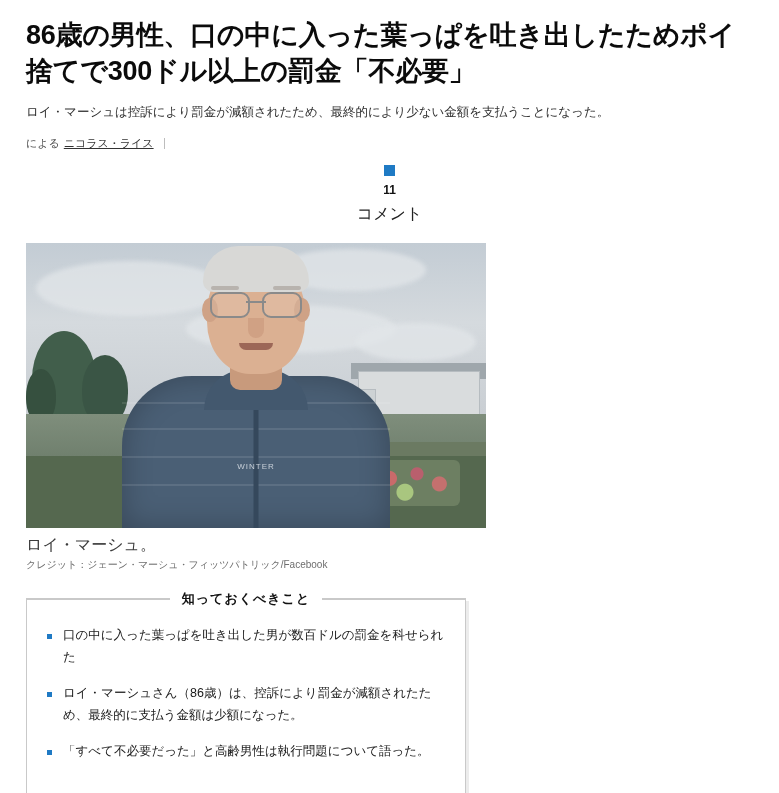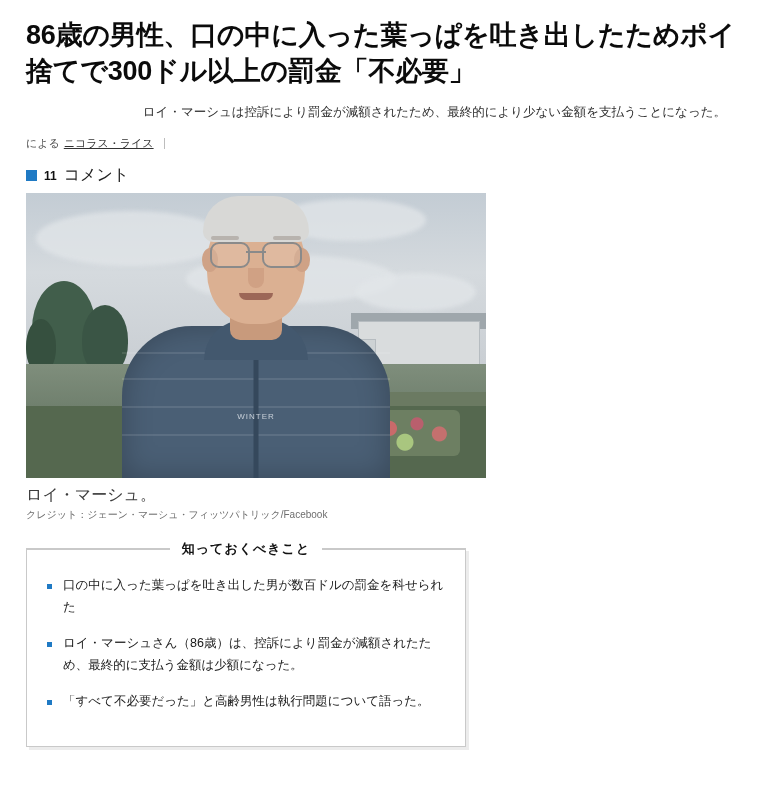--- a/index.html
+++ b/index.html
@@ -27,21 +27,20 @@
     color: #0b0b0b;
     margin: 0 0 14px 0;
     max-width: 720px;
   }
   .dek {
     font-size: 12.5px;
     line-height: 1.5;
     color: #2f2f2f;
     margin: 0 0 14px 0;
     max-width: 700px;
-    text-align: right;
   }
   .byline {
     font-size: 11px;
     color: #4a4a4a;
     display: flex;
     align-items: center;
     flex-wrap: wrap;
     gap: 4px;
     margin-bottom: 14px;
   }
@@ -56,22 +55,23 @@
     width: 1px;
     height: 11px;
     background: #bdbdbd;
     margin: 0 6px;
   }
   .byline .timestamp { color: #5a5a5a; }
   .comments {
     display: flex;
     align-items: center;
     gap: 7px;
-    margin-bottom: 7px;
+    margin-bottom: 18px;
     cursor: pointer;
+    flex-direction: column;
   }
   .comment-icon {
     width: 11px;
     height: 11px;
     background: #1f7ac4;
     display: inline-block;
   }
   .comment-count {
     font-size: 12px;
     font-weight: bold;

